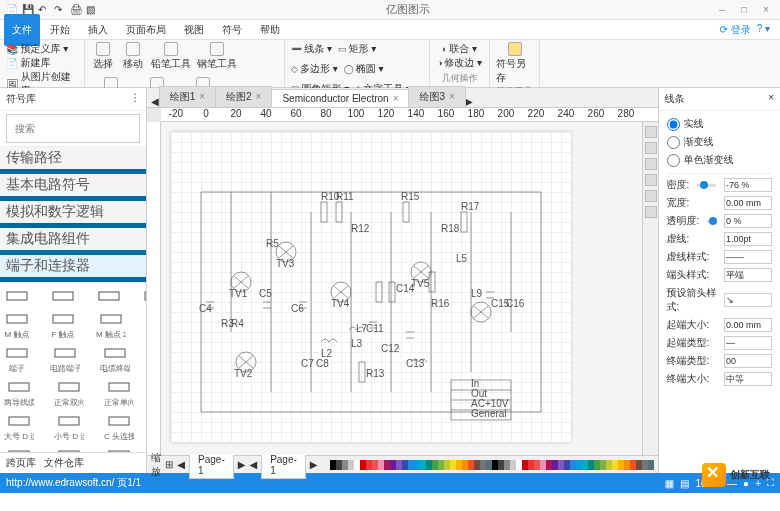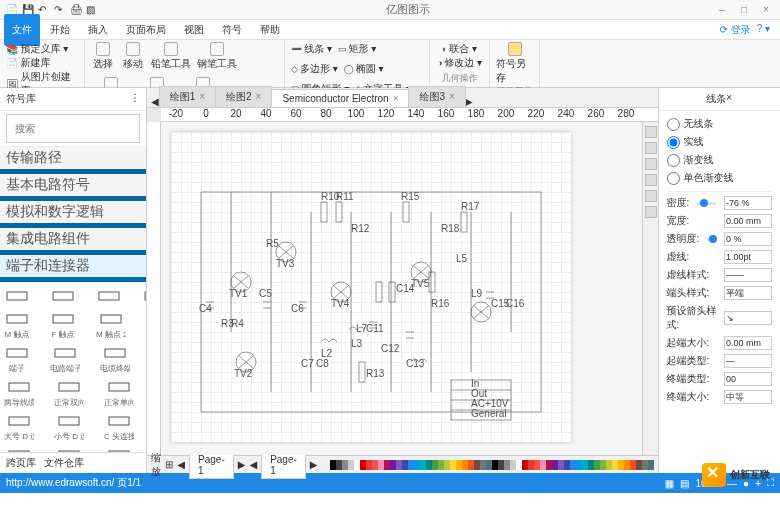--- a/index.html
+++ b/index.html
@@ -45,21 +45,21 @@
 .ruler-h{height:14px;background:#fff;border-bottom:1px solid #ccc;margin-left:14px;font-size:7px;color:#888;display:flex;overflow:hidden}
 .ruler-h span{display:inline-block;width:30px;text-align:center}
 .canvas-wrap{flex:1;display:flex;overflow:hidden}
 .ruler-v{width:14px;background:#fff;border-right:1px solid #ccc}
 .canvas{flex:1;background:#f5f5f5;position:relative;overflow:auto}
 .page{position:absolute;left:10px;top:10px;width:400px;height:310px;background:#fff;box-shadow:0 0 4px rgba(0,0,0,.2);background-image:linear-gradient(#eee 1px,transparent 1px),linear-gradient(90deg,#eee 1px,transparent 1px);background-size:10px 10px}
 .page svg{width:100%;height:100%}
 .vtoolbar{width:16px;background:#f0f0f0;border-left:1px solid #ccc;display:flex;flex-direction:column;gap:4px;padding:4px 2px}
 .vtoolbar span{width:12px;height:12px;background:#ddd;border:1px solid #bbb}
 .rightpanel{width:150px;background:#fff;border-left:1px solid #d0d0d0;display:flex;flex-direction:column}
-.rp-head{padding:4px 6px;font-size:10px;border-bottom:1px solid #eee;display:flex;justify-content:center}
+.rp-head{padding:4px 6px;font-size:10px;border-bottom:1px solid #eee;display:flex;justify-content:space-between}
 .rp-body{flex:1;overflow:auto;padding:4px 8px}
 .rp-opt{display:flex;align-items:center;gap:4px;font-size:10px;color:#555;padding:2px 0}
 .rp-row{display:flex;align-items:center;justify-content:space-between;font-size:9px;color:#555;margin:4px 0;gap:4px}
 .rp-row .slider{flex:1;height:3px;background:#ddd;position:relative;margin:0 4px}
 .rp-row .slider::after{content:"";position:absolute;left:15%;top:-3px;width:8px;height:8px;background:#1e88e5;border-radius:50%}
 .rp-row select,.rp-row input{border:1px solid #ccc;font-size:9px;padding:1px;width:48px}
 .pagestrip{height:18px;background:#f0f0f0;border-top:1px solid #ccc;display:flex;align-items:center;font-size:9px;color:#555;padding:0 4px;gap:4px}
 .pagetab{padding:2px 8px;background:#fff;border:1px solid #ccc}
 .palette{display:flex;gap:0;margin-left:8px}
 .palette span{width:6px;height:10px}
@@ -687,24 +687,20 @@
     </div>
   </div>
 
   <div class="rightpanel">
     <div class="rp-head">
         <span>线条</span>
         <span>×</span>
       </div>
     <div class="rp-body">
       <div class="rp-opt">
-          <input type="radio" style="">
-          <span>无线条</span>
-        </div>
-      <div class="rp-opt">
           <input type="radio" checked="" style="">
           <span>实线</span>
         </div>
       <div class="rp-opt">
           <input type="radio" style="">
           <span>渐变线</span>
         </div>
       <div class="rp-opt">
           <input type="radio" style="">
           <span>单色渐变线</span>

